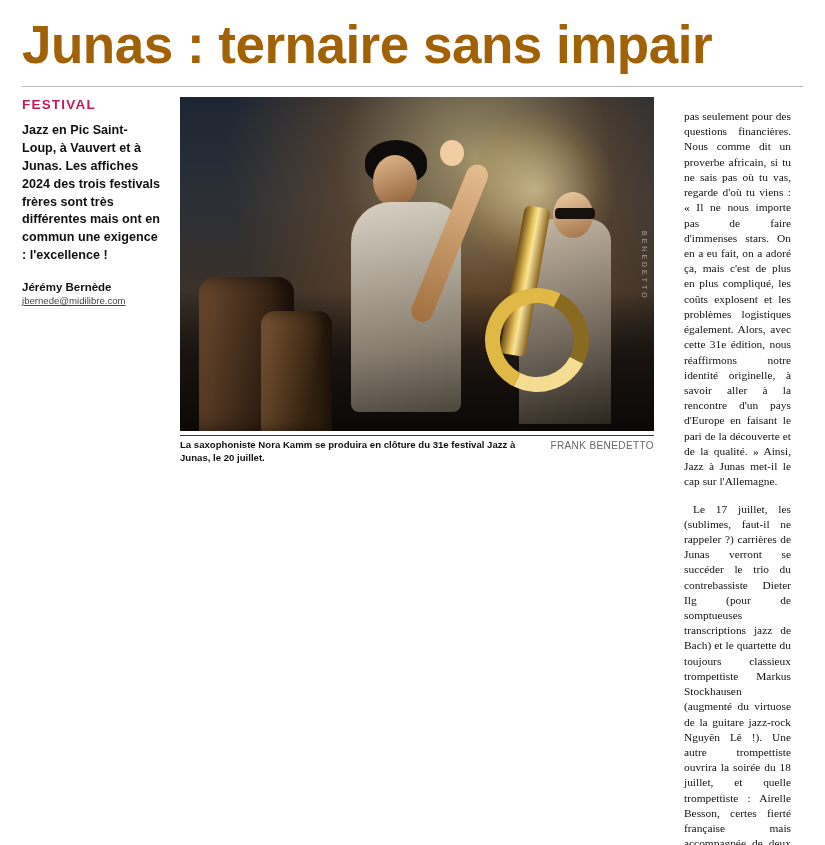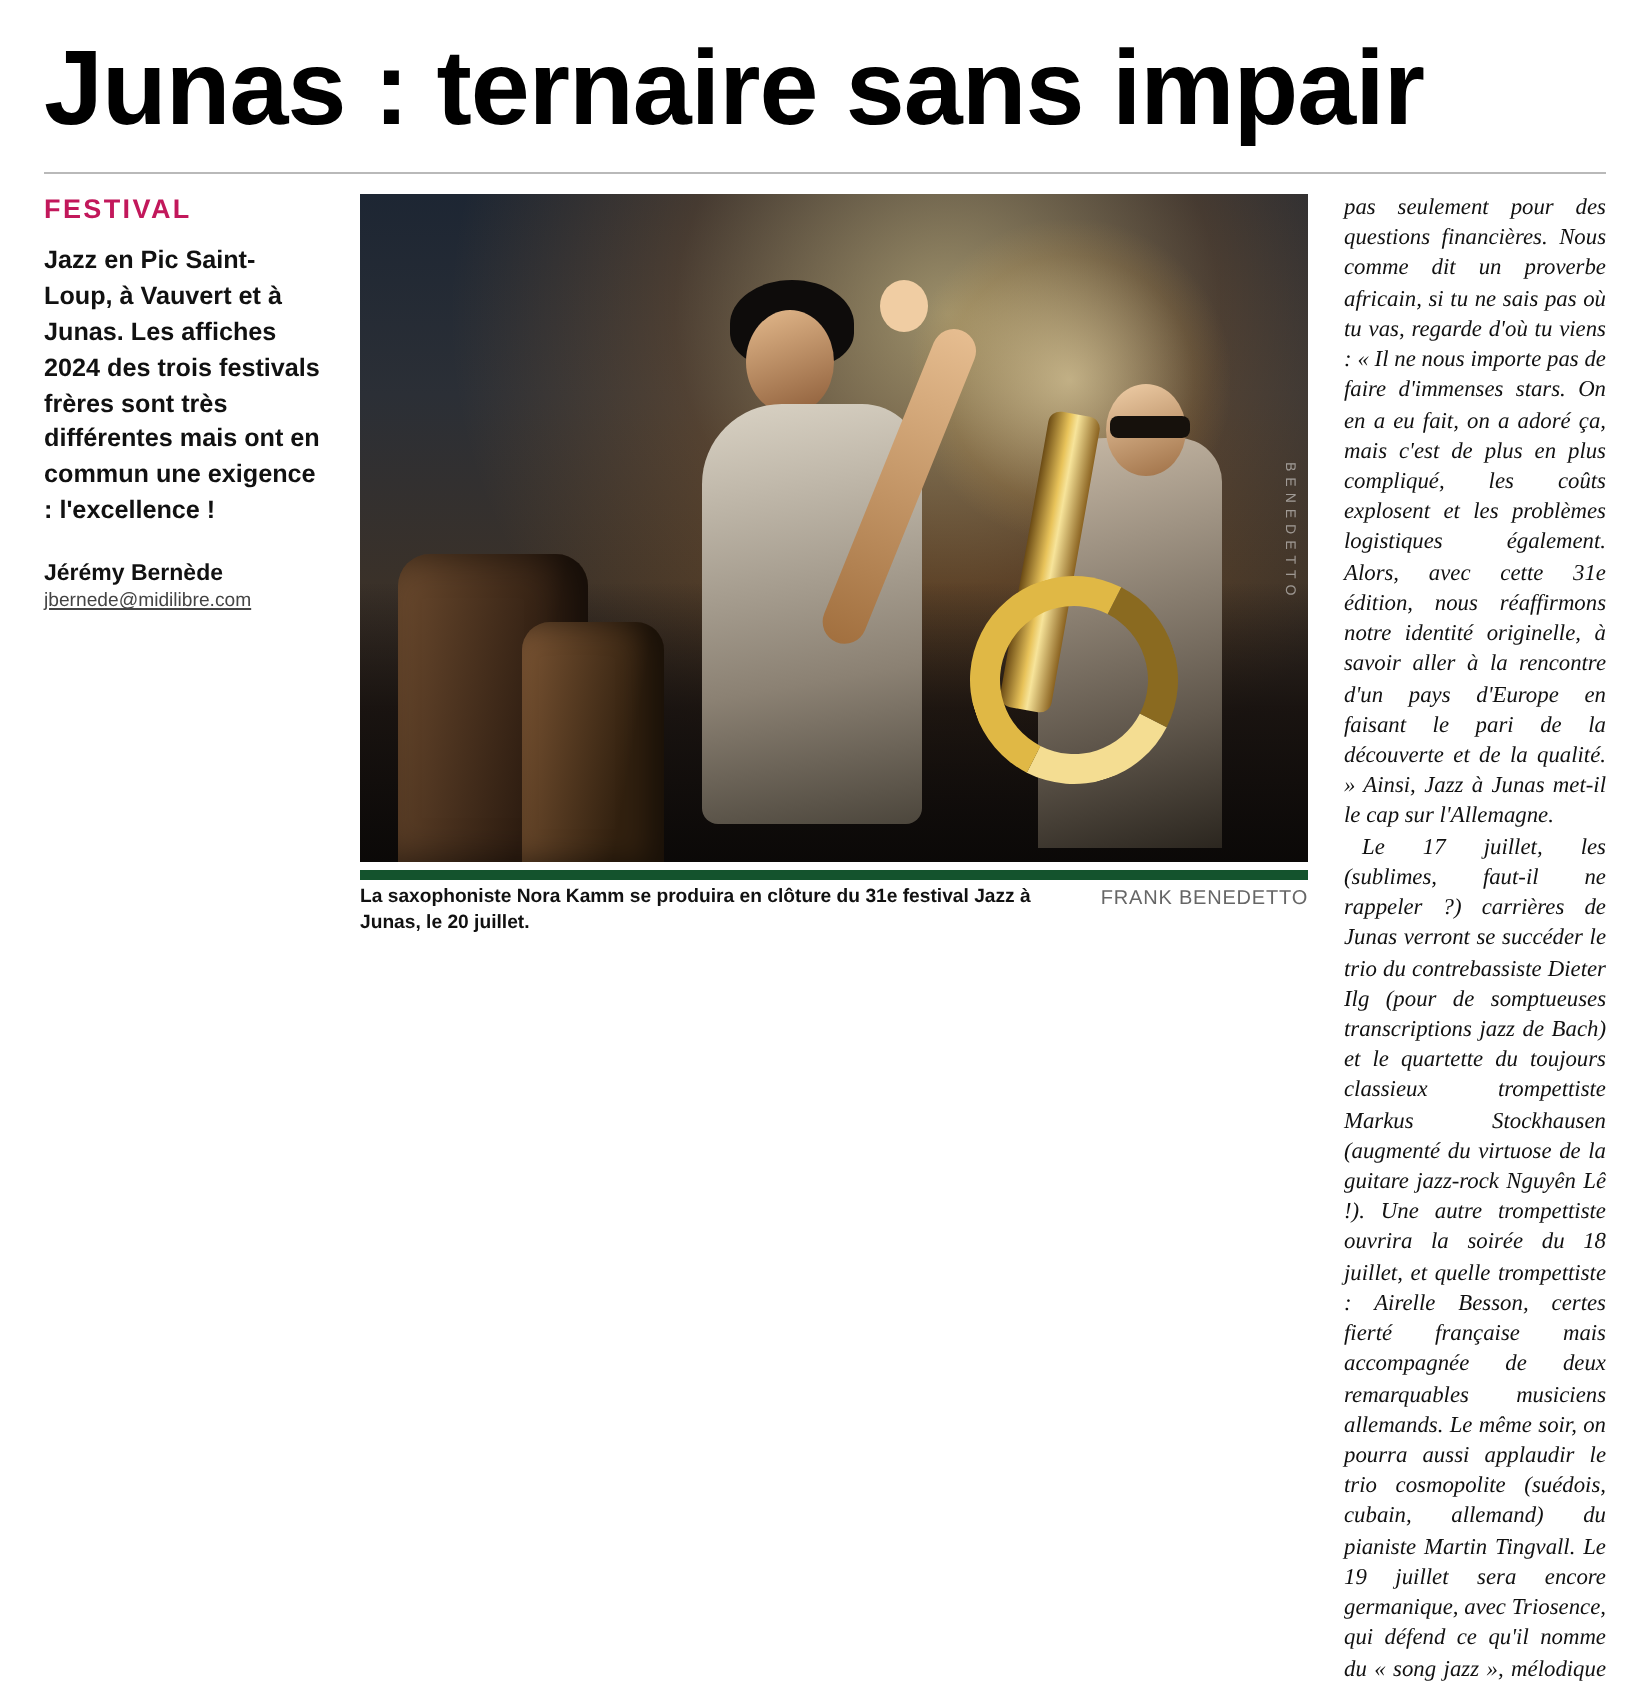--- a/index.html
+++ b/index.html
@@ -23,21 +23,21 @@
     position: relative;
   }
 
   
   .headline {
     font-family: "Liberation Sans", sans-serif;
     font-weight: bold;
     font-size: 53px;
     line-height: 1.02;
     letter-spacing: -0.5px;
-    color: #000000;
+    color: #a16207;
     margin: 18px 22px 0 22px;
     white-space: nowrap;
   }
   .rule-top {
     border-bottom: 1px solid #b9b9b9;
     margin: 14px 22px 0 22px;
   }
 
   
   .upper {
@@ -92,21 +92,21 @@
     width: 100%;
     height: 334px;
     position: relative;
     overflow: hidden;
     background: #10131b;
   }
   .caption {
     display: flex;
     justify-content: space-between;
     align-items: flex-start;
-    border-top: 5px solid #14532d;
+    border-top: 1px solid #14532d;
     margin-top: 4px;
     padding-top: 3px;
     font-family: "Liberation Sans", sans-serif;
   }
   .caption-text {
     font-size: 9.6px;
     font-weight: bold;
     color: #111;
     line-height: 1.3;
   }
@@ -128,23 +128,22 @@
   
   .body-text {
     font-family: "Liberation Serif", serif;
     font-size: 11.4px;
     line-height: 1.335;
     text-align: justify;
     hyphens: auto;
     color: #111;
   }
   .body-text p {
-    margin: 0;
+    margin: 12px;
     text-indent: 0;
-    font-style: italic;
   }
   .body-text p + p {
     text-indent: 9px;
   }
 
   
   .ph-sky {
     position: absolute; inset: 0;
     background:
       radial-gradient(circle at 62% 18%, rgba(255,226,150,0.55), rgba(255,150,40,0.18) 34%, rgba(0,0,0,0) 62%),

